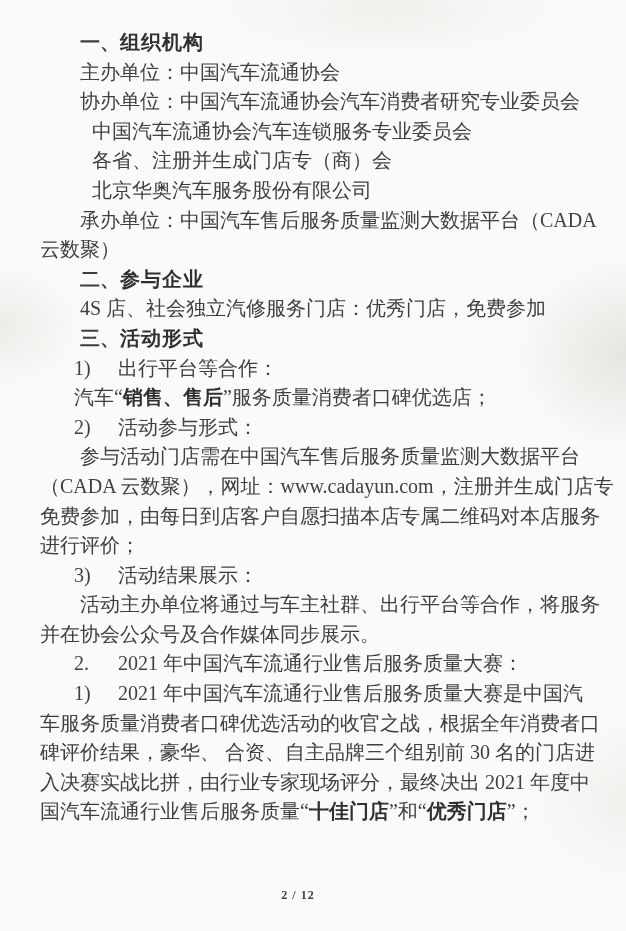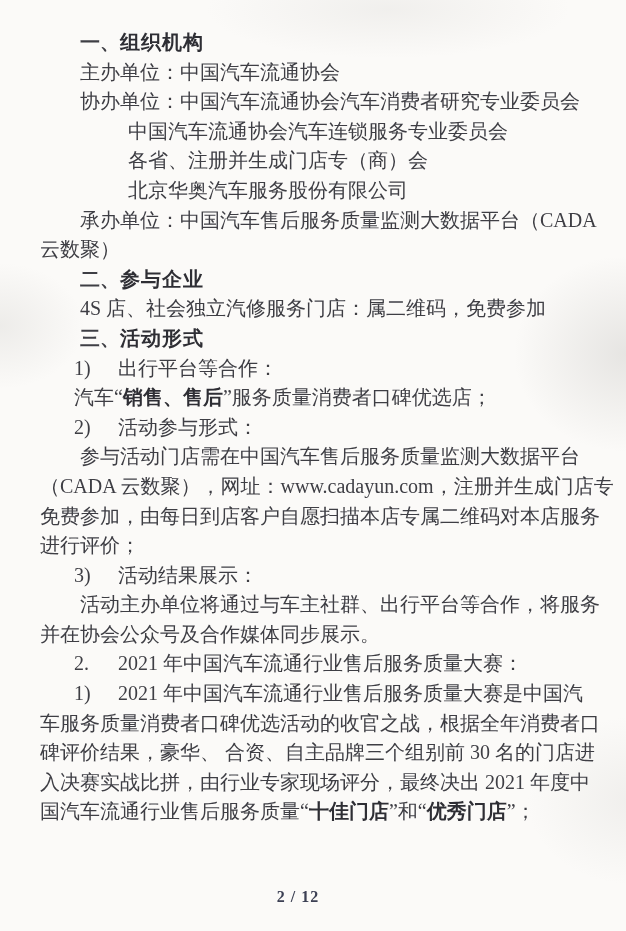--- a/index.html
+++ b/index.html
@@ -29,21 +29,21 @@
     left: 40px;
     right: 30px;
   }
   .line {
     line-height: 29.6px;
     white-space: nowrap;
   }
   
   .ind-0   { margin-left: 0; }
   .ind-p   { margin-left: 40px; }   
-  .ind-sub { margin-left: 88px; }   
+  .ind-sub { margin-left: 52px; }   
   .ind-q   { margin-left: 34px; }   
   .num-line{ margin-left: 34px; }
   .num {
     display: inline-block;
     width: 44px;
   }
   .heading .h-num { font-weight: 600; }
   .heading .h-title {
     font-weight: 700;
     color: #2e2e34;
@@ -52,21 +52,21 @@
   .b {
     font-weight: 700;
     color: #2e2e34;
   }
   .footer {
     position: absolute;
     top: 888px;
     left: 0;
     right: 30px;
     text-align: center;
-    font-size: 16px;
+    font-size: 12px;
     font-weight: 700;
     letter-spacing: 1px;
     color: #3c4054;
   }
 </style>
 </head>
 <body>
 
 <div class="page">
   <div class="content">
@@ -74,21 +74,21 @@
     <div class="line heading ind-p"><span class="h-num">一、</span><span class="h-title">组织机构</span></div>
     <div class="line ind-p">主办单位：中国汽车流通协会</div>
     <div class="line ind-p">协办单位：中国汽车流通协会汽车消费者研究专业委员会</div>
     <div class="line ind-sub">中国汽车流通协会汽车连锁服务专业委员会</div>
     <div class="line ind-sub">各省、注册并生成门店专（商）会</div>
     <div class="line ind-sub">北京华奥汽车服务股份有限公司</div>
     <div class="line ind-p">承办单位：中国汽车售后服务质量监测大数据平台（CADA</div>
     <div class="line ind-0">云数聚）</div>
 
     <div class="line heading ind-p"><span class="h-num">二、</span><span class="h-title">参与企业</span></div>
-    <div class="line ind-p">4S 店、社会独立汽修服务门店：属二维码，免费参加</div>
+    <div class="line ind-p">4S 店、社会独立汽修服务门店：优秀门店，免费参加</div>
 
     <div class="line heading ind-p"><span class="h-num">三、</span><span class="h-title">活动形式</span></div>
 
 
     <div class="line num-line"><span class="num">1)</span><span>出行平台等合作：</span></div>
     <div class="line ind-q"><span>汽车“</span><span class="b">销售、售后</span><span>”服务质量消费者口碑优选店；</span></div>
 
     <div class="line num-line"><span class="num">2)</span><span>活动参与形式：</span></div>
     <div class="line ind-p">参与活动门店需在中国汽车售后服务质量监测大数据平台</div>
     <div class="line ind-0">（CADA 云数聚），网址：www.cadayun.com，注册并生成门店专</div>

